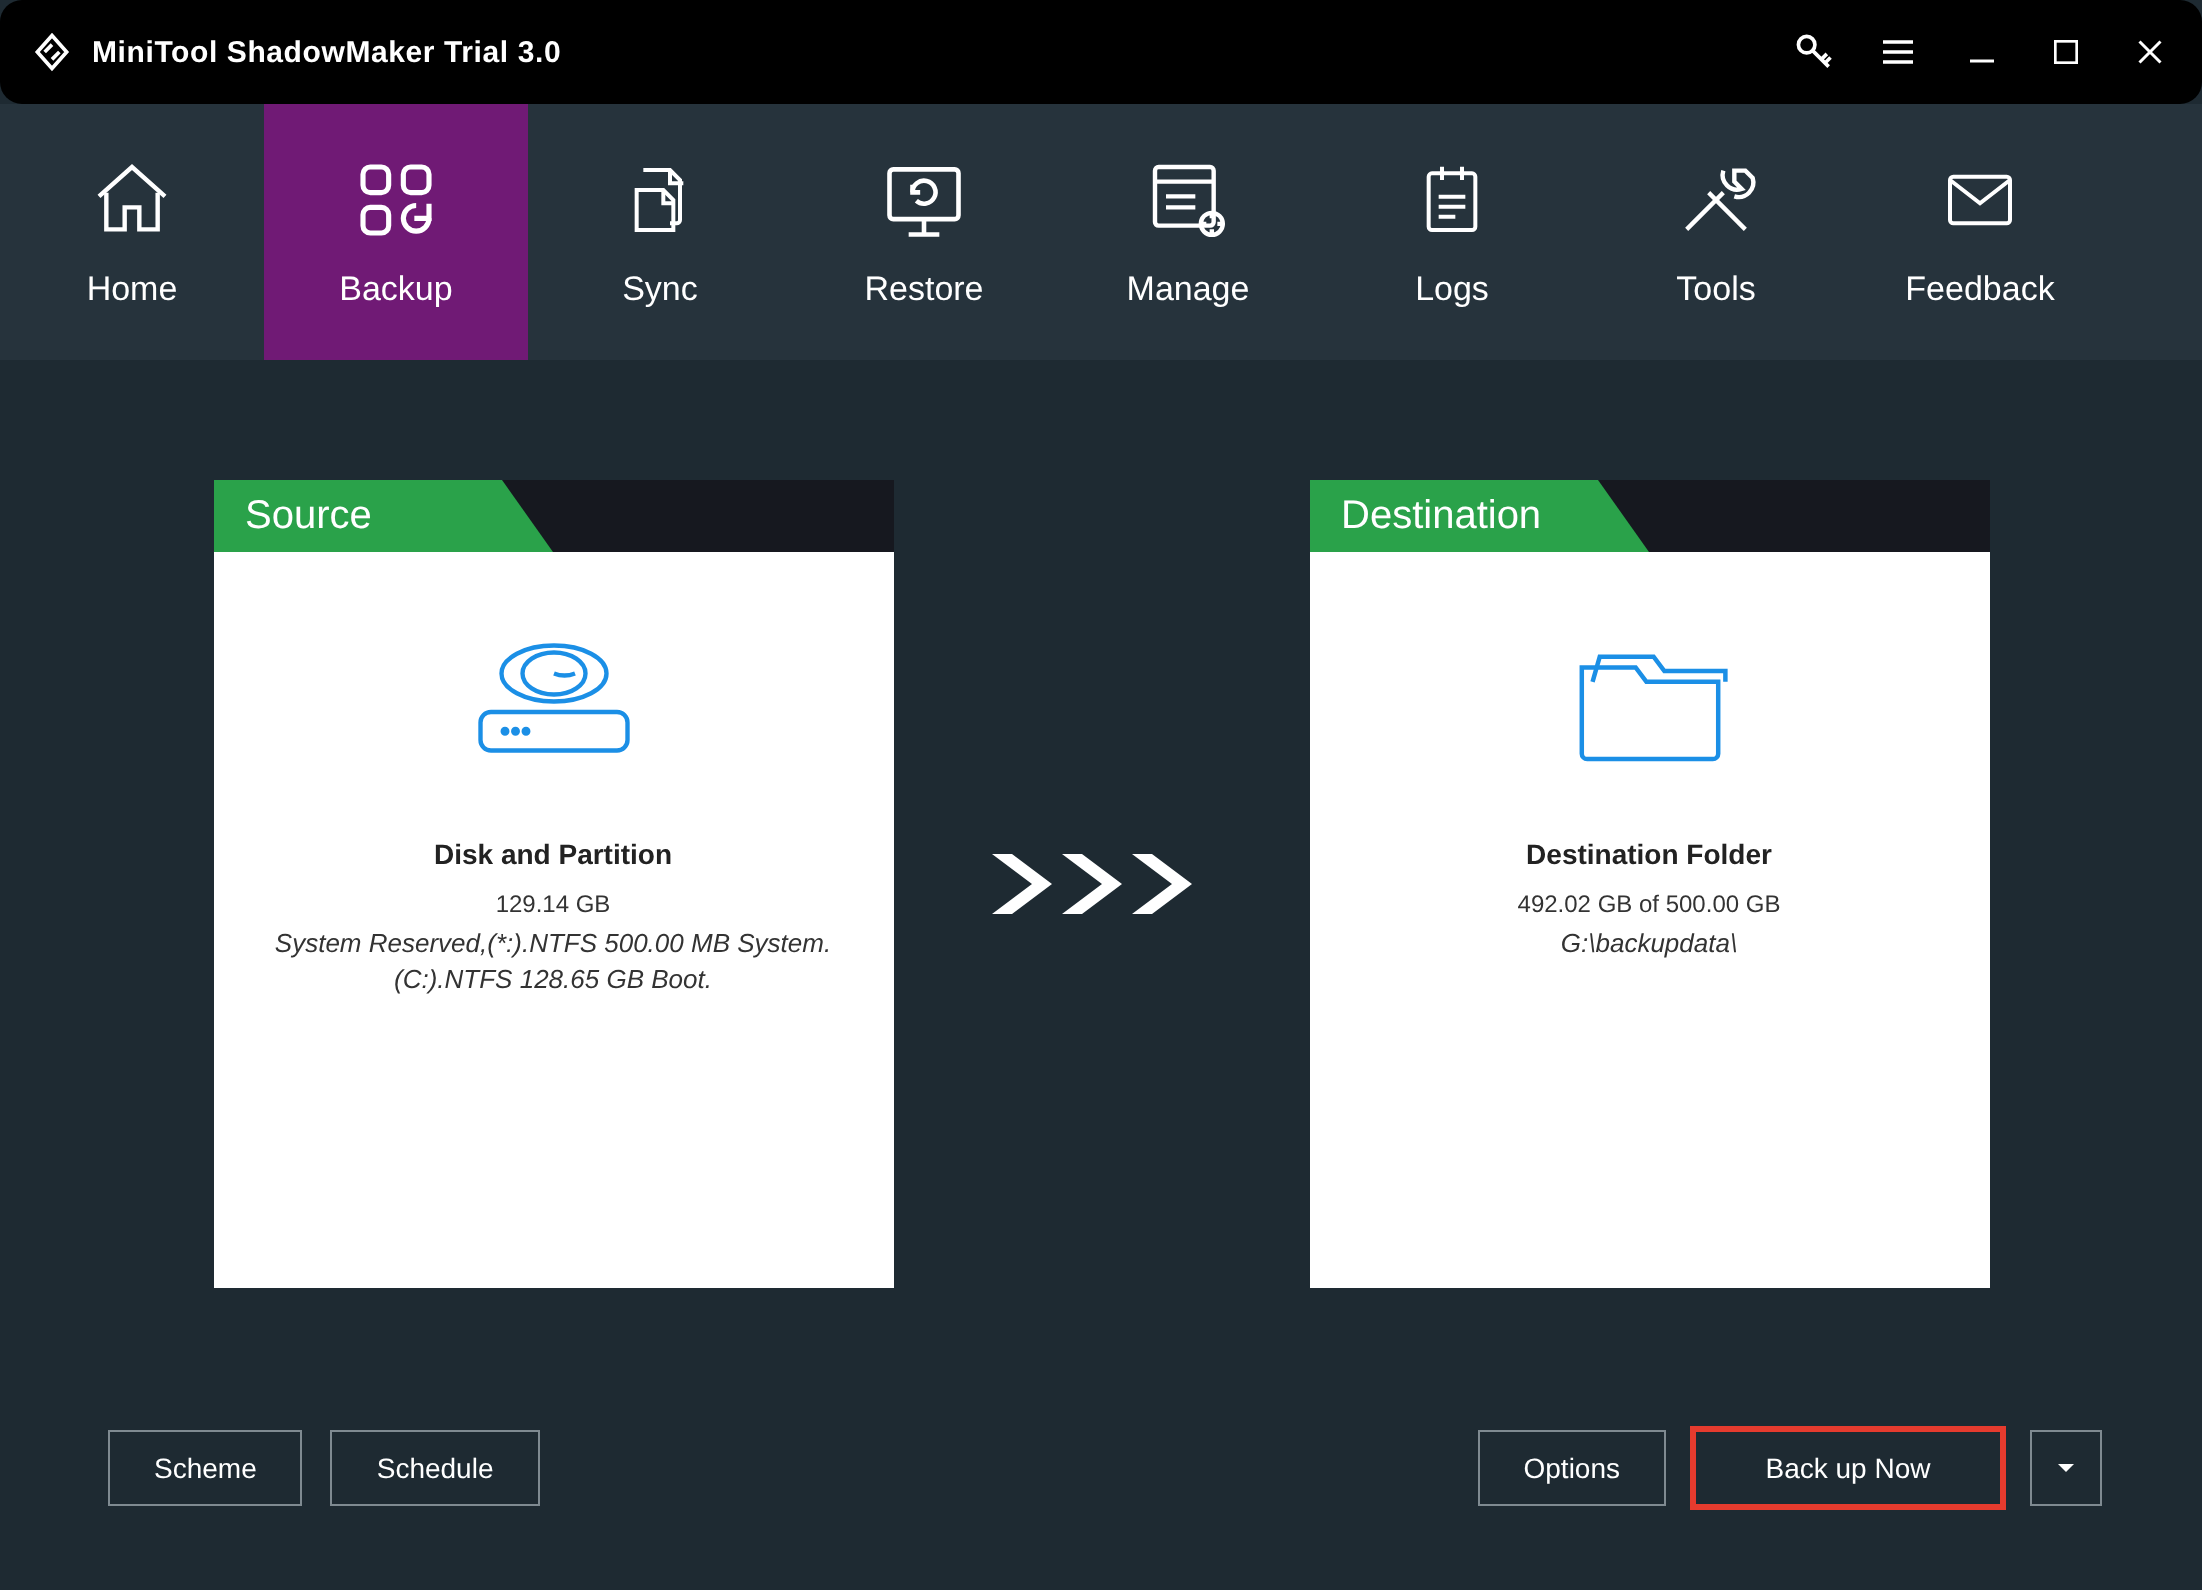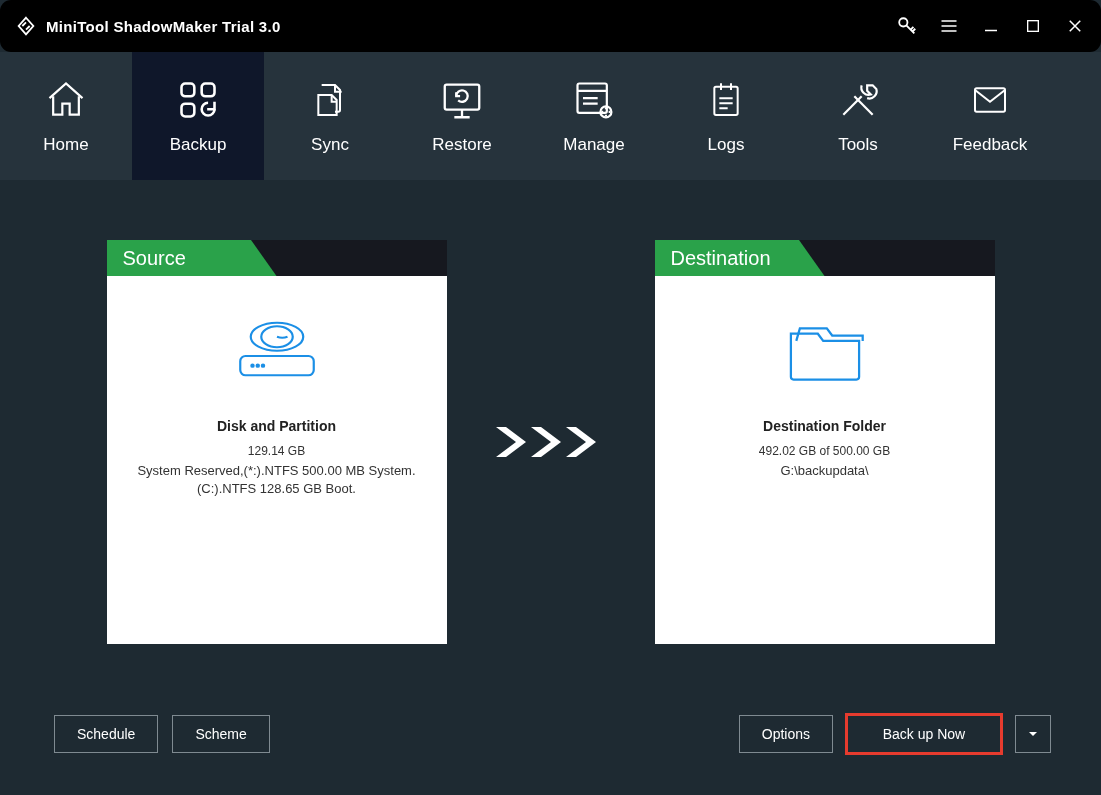--- a/index.html
+++ b/index.html
@@ -44,21 +44,21 @@
     width: 132px;
     display: flex;
     flex-direction: column;
     align-items: center;
     justify-content: center;
     gap: 12px;
     cursor: pointer;
     color: #fff;
   }
   .nav .tab.active {
-    background: #0f172a;
+    background: #701a75;
   }
   .nav .tab .tab-icon { height: 46px; display:flex; align-items:center; justify-content:center; }
   .nav .tab .tab-label { font-size: 17px; }
 
   
   .content {
     position: absolute;
     top: 180px; bottom: 0; left: 0; right: 0;
     padding: 60px 50px 30px 50px;
   }
@@ -95,21 +95,21 @@
     color: #333;
     height: 380px;
     padding: 20px 12px;
     display: flex;
     flex-direction: column;
     align-items: center;
   }
   .card-icon { margin-top: 30px; margin-bottom: 30px; }
   .card-title { font-weight: 700; font-size: 14px; color:#222; text-align:center; }
   .card-line { font-size: 12px; color:#333; margin-top: 10px; text-align:center; }
-  .card-sub  { font-size: 13px; color:#333; margin-top: 4px; text-align:center; line-height:1.35; }
+  .card-sub  { font-size: 13px; color:#333; margin-top: 4px; text-align:center; line-height:1.35;font-style:italic; }
 
   .arrows { display:flex; align-items:center; justify-content:center; }
 
   
   .bottom {
     position: absolute;
     left: 54px; right: 50px; bottom: 42px;
     display: flex;
     align-items: center;
   }
@@ -317,22 +317,22 @@
         </div>
         <div class="card-title">Destination Folder</div>
         <div class="card-line">492.02 GB of 500.00 GB</div>
         <div class="card-sub">G:\backupdata\</div>
       </div>
     </div>
 
   </div>
 
   <div class="bottom">
+    <button class="btn">Scheme</button>
     <button class="btn">Schedule</button>
-    <button class="btn">Scheme</button>
     <div class="right-group">
       <button class="btn">Options</button>
       <button class="btn btn-wide highlight-red" style="margin-left:14px">Back up Now</button>
       <button class="btn btn-drop">
         <svg width="12" height="12" viewBox="0 0 24 24" fill="#fff">
           <path d="M4 8 L12 16 L20 8 Z"></path>
         </svg>
       </button>
     </div>
   </div>

